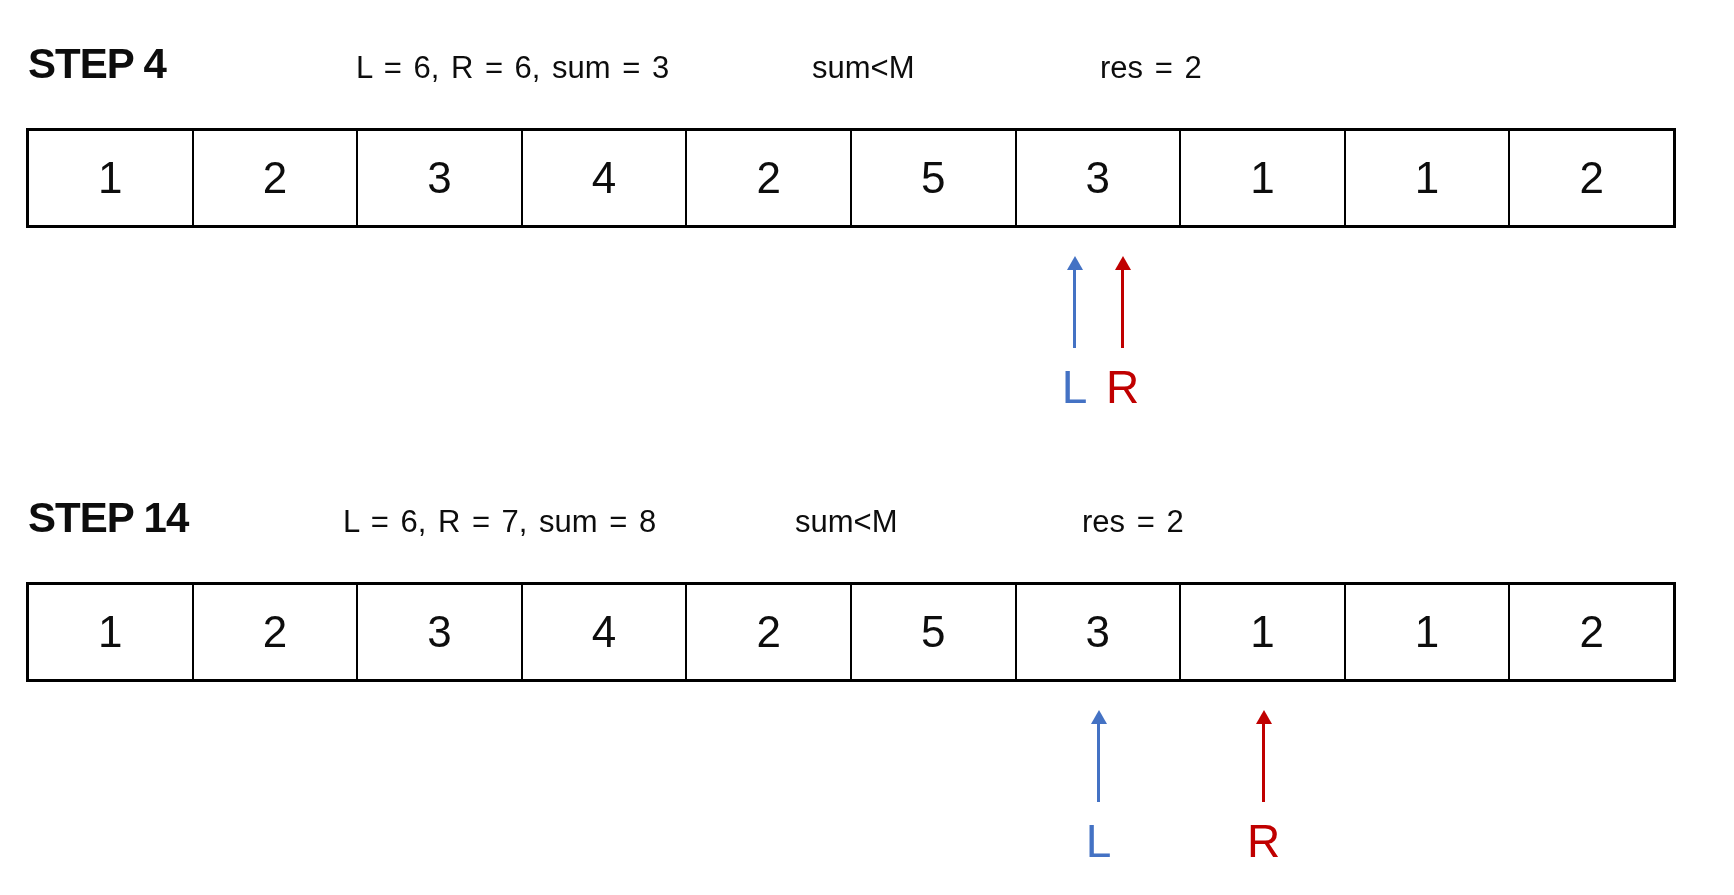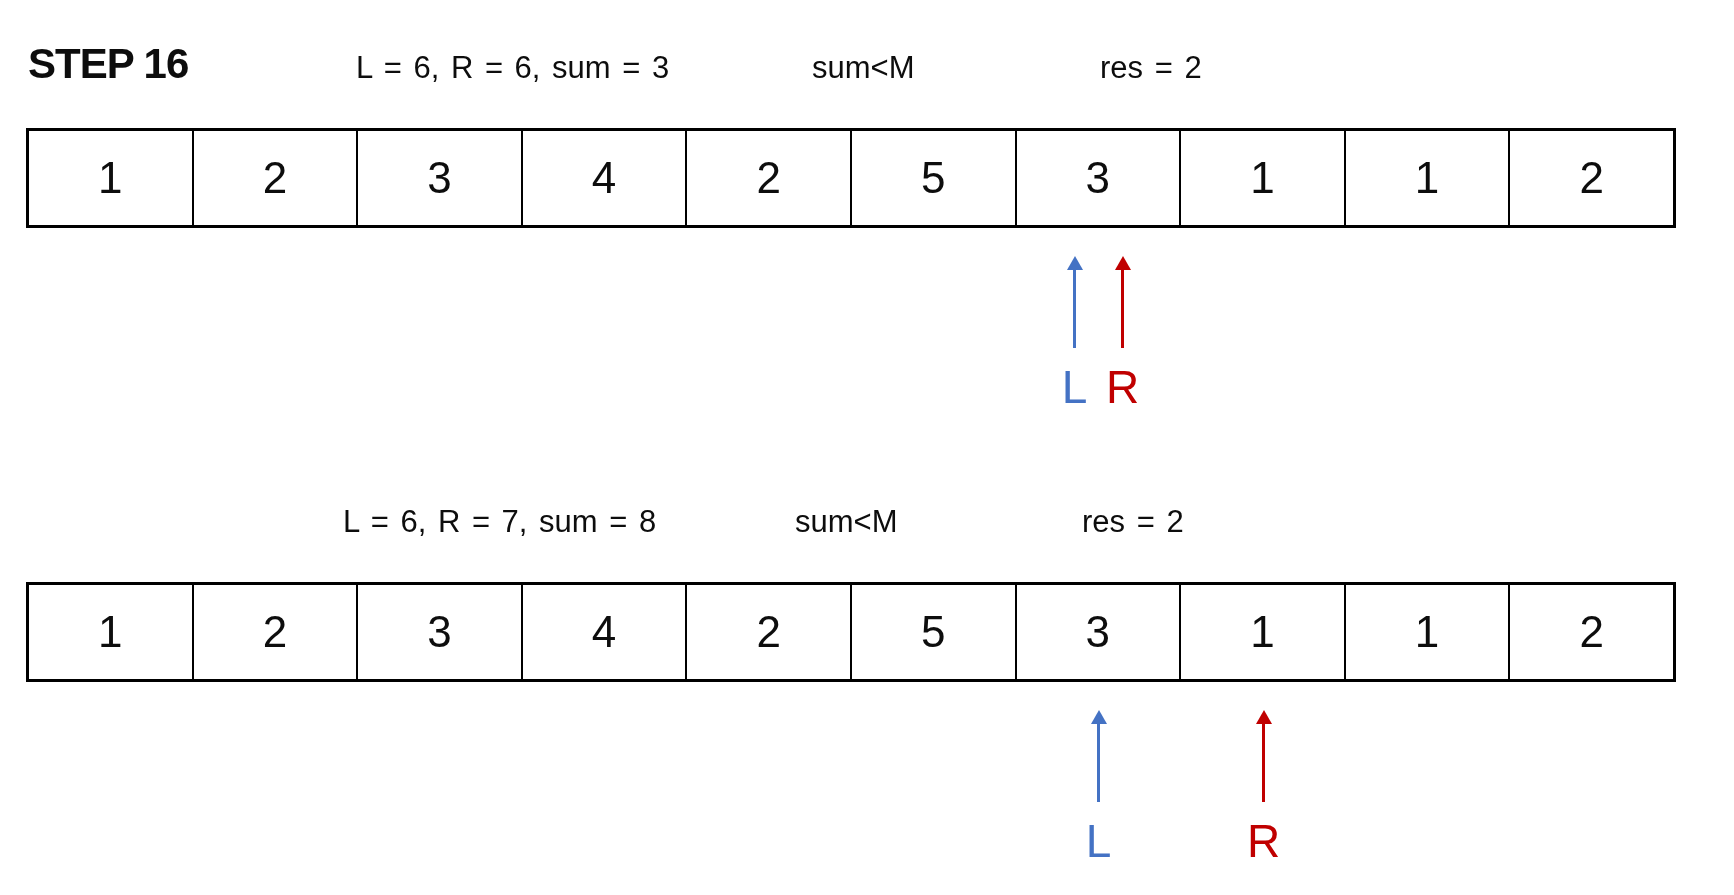--- a/index.html
+++ b/index.html
@@ -94,21 +94,21 @@
     line-height: 1;
     font-weight: 400;
   }
 </style>
 </head>
 <body>
 
 <div class="canvas">
 
   <section class="step-section" style="top:0px">
-    <div class="step-title">STEP 16</div>
+    <div class="step-title">STEP 4</div>
     <div class="step-text" style="left:356px">L = 6, R = 6, sum = 3</div>
     <div class="step-text" style="left:812px">sum&lt;M</div>
     <div class="step-text" style="left:1100px">res = 2</div>
 
     <div class="array-row">
         <div class="array-cell">1</div>
         <div class="array-cell">2</div>
         <div class="array-cell">3</div>
         <div class="array-cell">4</div>
         <div class="array-cell">2</div>
@@ -123,20 +123,21 @@
       <div class="pointer-arrow"></div>
       <div class="pointer-label">L</div>
     </div>
     <div class="pointer" style="left: 1122.5px; color: rgb(192, 0, 0);">
       <div class="pointer-arrow"></div>
       <div class="pointer-label">R</div>
     </div>
   </section>
 
   <section class="step-section" style="top:454px">
+    <div class="step-title">STEP 14</div>
     <div class="step-text" style="left:343px">L = 6, R = 7, sum = 8</div>
     <div class="step-text" style="left:795px">sum&lt;M</div>
     <div class="step-text" style="left:1082px">res = 2</div>
 
     <div class="array-row">
         <div class="array-cell">1</div>
         <div class="array-cell">2</div>
         <div class="array-cell">3</div>
         <div class="array-cell">4</div>
         <div class="array-cell">2</div>

